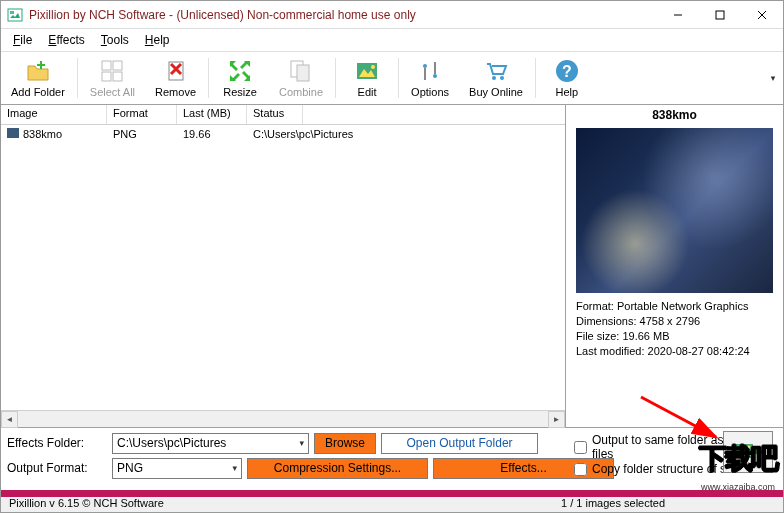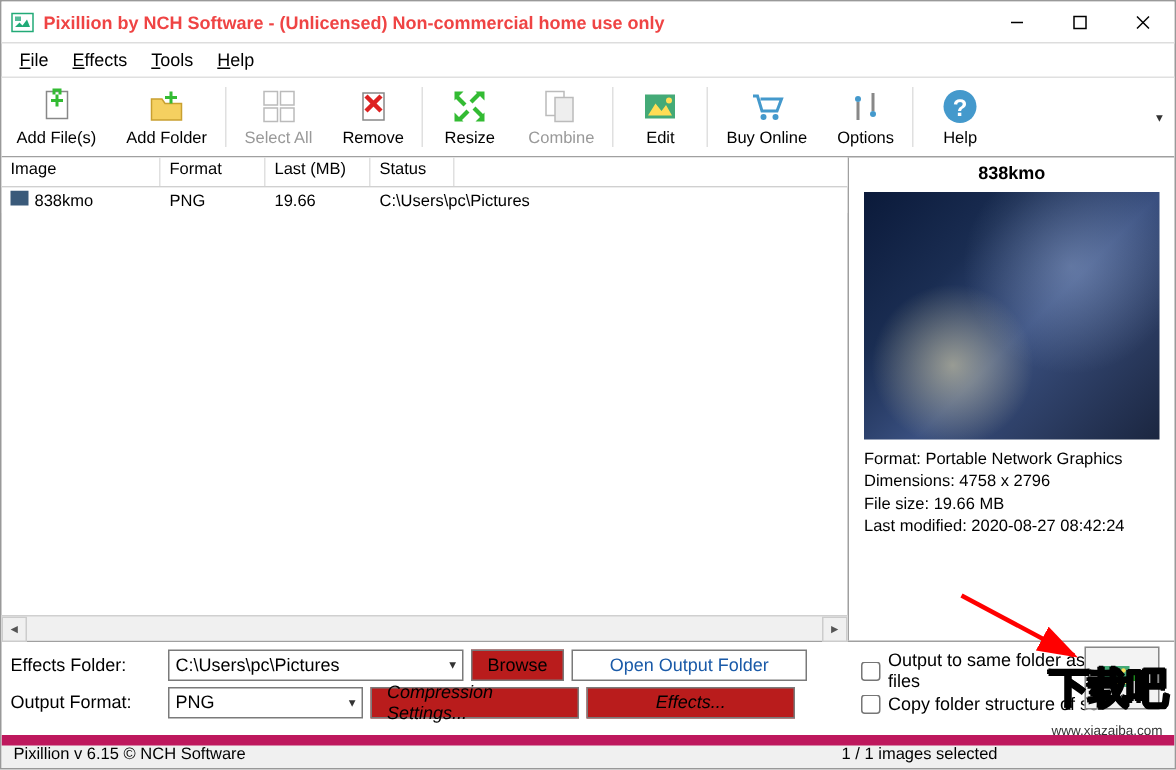--- a/index.html
+++ b/index.html
@@ -1,21 +1,21 @@
 <!DOCTYPE html>
 <html><head>
 <meta charset="utf-8">
 <style>
 * { box-sizing: border-box; margin: 0; padding: 0; font-family: "Segoe UI", Tahoma, sans-serif; }
 body { background: #fff; font-size: 12px; color: #000; width: 784px; height: 513px; overflow: hidden; border: 1px solid #999; position: relative; }
 
 
 .titlebar { height: 28px; background: #fff; display: flex; align-items: center; border-bottom: 1px solid #ddd; }
 .titlebar .app-icon { width: 16px; height: 16px; margin: 0 6px; }
-.titlebar .title { flex: 1; font-size: 12px; color: #ef4444; font-weight: bold; }
+.titlebar .title { flex: 1; font-size: 12px; color: #7f1d1d; }
 .titlebar .winbtn { width: 42px; height: 28px; display: flex; align-items: center; justify-content: center; color: #000; }
 
 
 .menubar { height: 22px; display: flex; align-items: center; padding: 0 4px; }
 .menubar .menuitem { padding: 2px 8px; font-size: 12px; }
 .menubar .menuitem u { text-decoration: underline; }
 
 
 .toolbar { height: 54px; display: flex; align-items: center; border-top: 1px solid #e0e0e0; border-bottom: 1px solid #a0a0a0; background: #fff; }
 .toolbar .tbtn { display: flex; flex-direction: column; align-items: center; justify-content: center; padding: 2px 10px; height: 52px; font-size: 11px; color: #000; min-width: 58px; }
@@ -47,22 +47,22 @@
 .right .preview::after { content:""; position:absolute; inset:0; background: radial-gradient(circle at 30% 70%, rgba(255,240,180,0.5) 0%, transparent 30%), radial-gradient(circle at 70% 30%, rgba(200,220,255,0.3) 0%, transparent 40%); }
 .right .meta { padding: 6px 10px 0; font-size: 11px; line-height: 15px; }
 .arrow-annot { position:absolute; left: 635px; top: 388px; pointer-events:none; }
 
 
 .form { padding: 4px 6px 1px; font-size: 12px; }
 .frow { display: flex; align-items: center; margin-bottom: 3px; height: 22px; }
 .frow label { width: 105px; font-size: 12px; }
 .combo { width: 197px; height: 21px; border: 1px solid #7a7a7a; background: #fff; padding: 0 4px; font-size: 12px; display:flex;align-items:center;justify-content:space-between; }
 .combo.small { width: 130px; }
-.btn { height: 21px; border: 1px solid #7a7a7a; background: #b91c1c; padding: 0 10px; font-size: 12px; margin-left: 5px; display:inline-flex;align-items:center;justify-content:center; }
-.btn.wide { width: 139px; font-style: italic; }
+.btn { height: 21px; border: 1px solid #7a7a7a; background: #f97316; padding: 0 10px; font-size: 12px; margin-left: 5px; display:inline-flex;align-items:center;justify-content:center; }
+.btn.wide { width: 181px; }
 .btn.wider { width: 157px; }
 .rightopts { position: absolute; left: 565px; top: 429px; padding: 6px 8px; font-size: 12px; }
 .rightopts .cbrow { display: flex; align-items: center; height: 22px; }
 .rightopts input[type="checkbox"] { margin-right: 5px; width:13px; height:13px; }
 
 
 .convert-box { position:absolute; right:10px; top:430px; width:50px; height:42px; border:1px solid #888; background:#f3f3f3; display:flex; align-items:center; justify-content:center; }
 .convert-box svg { width:30px; height:24px; }
 
 
@@ -109,31 +109,20 @@
   <div class="menuitem"><u>F</u><span>ile</span></div>
   <div class="menuitem"><u>E</u><span>ffects</span></div>
   <div class="menuitem"><u>T</u><span>ools</span></div>
   <div class="menuitem"><u>H</u><span>elp</span></div>
 </div>
 
 <div class="toolbar">
   <div class="tbtn">
     <span class="ticon">
         <svg viewBox="0 0 26 26">
-          <rect x="6" y="3" width="14" height="18" fill="#fff" stroke="#888"></rect>
-          <rect x="9" y="8" width="8" height="2" fill="#3b3"></rect>
-          <rect x="12" y="5" width="2" height="8" fill="#3b3"></rect>
-          <path d="M10 1 h6 v4 h-2 v-2 h-2 v2 h-2 z" fill="#3b3"></path>
-        </svg>
-      </span>
-    <span>Add File(s)</span>
-  </div>
-  <div class="tbtn">
-    <span class="ticon">
-        <svg viewBox="0 0 26 26">
           <path d="M3 8 h7 l2 3 h11 v11 h-20 z" fill="#f5d060" stroke="#c9a030"></path>
           <rect x="15" y="3" width="2" height="8" fill="#3b3"></rect>
           <rect x="12" y="6" width="8" height="2" fill="#3b3"></rect>
         </svg>
       </span>
     <span>Add Folder</span>
   </div>
   <div class="sep"></div>
   <div class="tbtn disabled">
     <span class="ticon">
@@ -185,37 +174,37 @@
           <path d="M5 19 L10 11 L14 16 L17 12 L21 19 Z" fill="#fd5"></path>
           <circle cx="19" cy="9" r="2" fill="#fd5"></circle>
         </svg>
       </span>
     <span>Edit</span>
   </div>
   <div class="sep"></div>
   <div class="tbtn">
     <span class="ticon">
         <svg viewBox="0 0 26 26">
-          <path d="M4 6 h3 l3 10 h10 l3-8 h-14" fill="none" stroke="#49c" stroke-width="2"></path>
-          <circle cx="11" cy="20" r="2" fill="#49c"></circle>
-          <circle cx="19" cy="20" r="2" fill="#49c"></circle>
-        </svg>
-      </span>
-    <span>Buy Online</span>
-  </div>
-  <div class="tbtn">
-    <span class="ticon">
-        <svg viewBox="0 0 26 26">
           <circle cx="8" cy="8" r="2" fill="#49c"></circle>
           <rect x="7" y="10" width="2" height="12" fill="#888"></rect>
           <circle cx="18" cy="18" r="2" fill="#49c"></circle>
           <rect x="17" y="4" width="2" height="12" fill="#888"></rect>
         </svg>
       </span>
     <span>Options</span>
+  </div>
+  <div class="tbtn">
+    <span class="ticon">
+        <svg viewBox="0 0 26 26">
+          <path d="M4 6 h3 l3 10 h10 l3-8 h-14" fill="none" stroke="#49c" stroke-width="2"></path>
+          <circle cx="11" cy="20" r="2" fill="#49c"></circle>
+          <circle cx="19" cy="20" r="2" fill="#49c"></circle>
+        </svg>
+      </span>
+    <span>Buy Online</span>
   </div>
   <div class="sep"></div>
   <div class="tbtn">
     <span class="ticon">
         <svg viewBox="0 0 26 26">
           <circle cx="13" cy="13" r="11" fill="#49c"></circle>
           <text x="13" y="19" text-anchor="middle" fill="#fff" font-size="16" font-weight="bold">?</text>
         </svg>
       </span>
     <span>Help</span>

